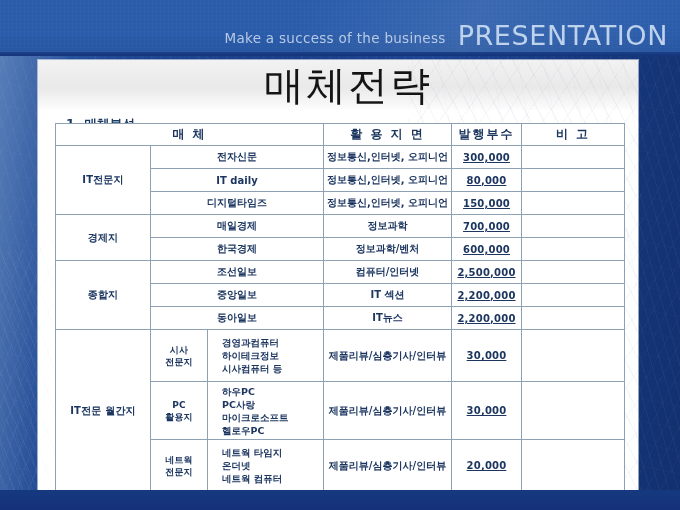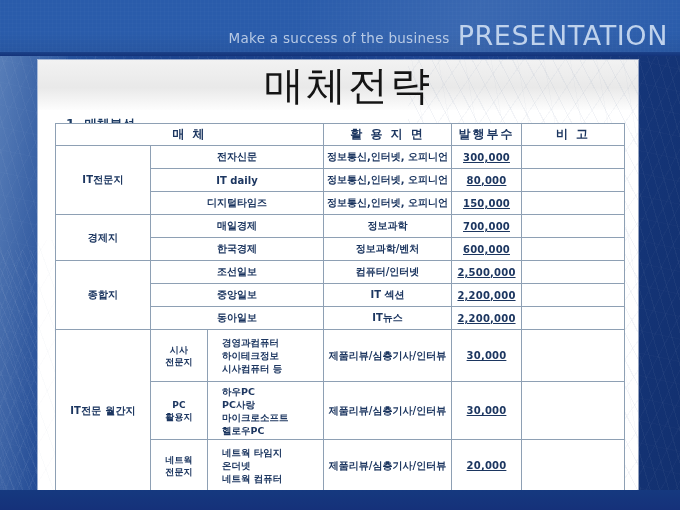--- a/index.html
+++ b/index.html
@@ -54,33 +54,34 @@
   .topband .sheen {
     position: absolute; left: 300px; top: 0; width: 380px; height: 56px;
     background: linear-gradient(115deg, rgba(255,255,255,0) 0%, rgba(255,255,255,.08) 45%, rgba(255,255,255,0) 100%);
   }
   .topband .underline {
     position: absolute; left: 0; bottom: 0; width: 680px; height: 4px;
     background: linear-gradient(180deg, #1b4189, #14337a);
   }
   .banner-text {
     position: absolute; right: 12px; top: 18px;
-    display: flex; align-items: baseline; gap: 8px;
+    display: flex; align-items: baseline; gap: 0;
     white-space: nowrap;
   }
   .banner-tag {
     font-size: 13.5px; color: #c3d3ea; opacity: .92;
     letter-spacing: .3px;
     font-family: "DejaVu Sans", sans-serif;
   }
   .banner-main {
     font-size: 27px; color: #cbdcf2; opacity: .92;
     letter-spacing: .6px; font-weight: 400;
     position: relative; top: 2px;
     font-family: "DejaVu Sans", sans-serif;
+    margin-left: 12px;
   }
 
   
   .panel {
     position: absolute; left: 38px; top: 60px; width: 600px; height: 430px;
     background: #ffffff;
     box-shadow: 0 0 0 1px rgba(255,255,255,.55);
   }
   .panel-head {
     position: absolute; left: 0; top: 0; width: 600px; height: 50px;

